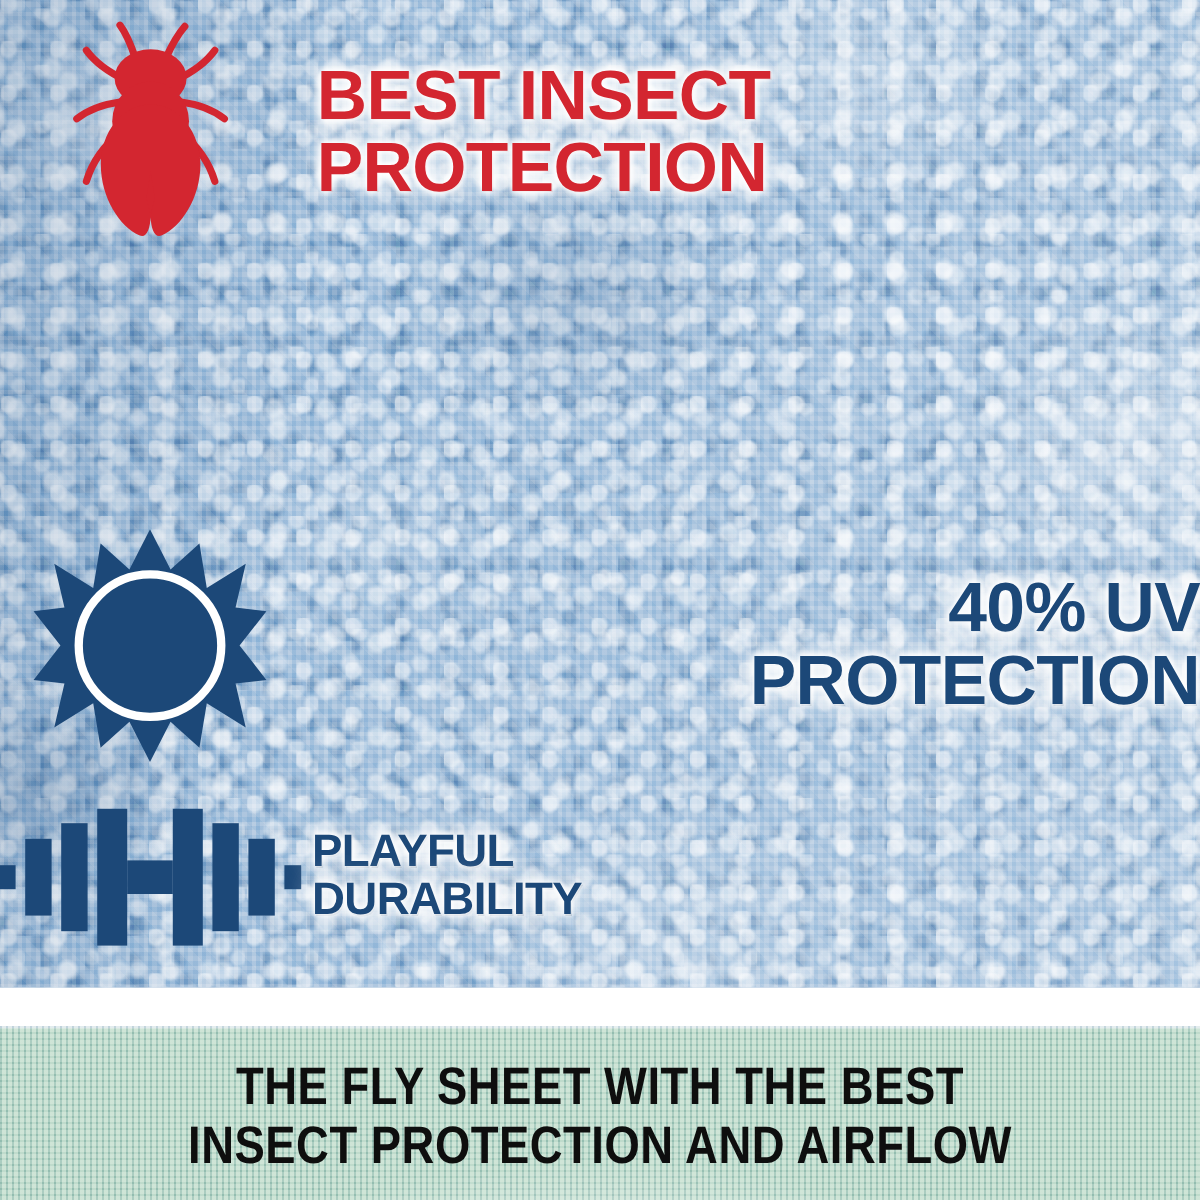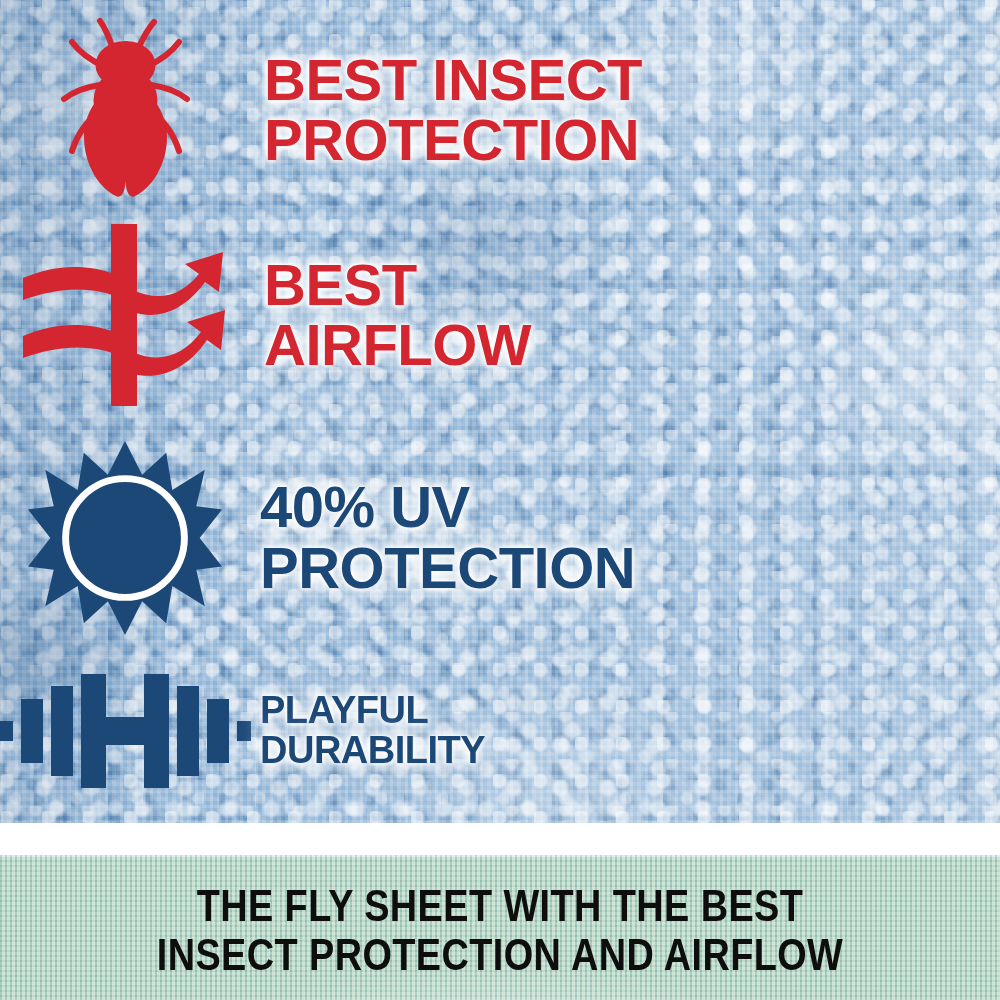--- a/index.html
+++ b/index.html
@@ -128,21 +128,21 @@
       0 0 18px rgba(255,255,255,.95), 0 0 26px rgba(255,255,255,.75),
       1px 1px 0 rgba(10,40,72,.3);
   }
 
   
   #row-insect   {left:0;  top:10px;  width:1000px;height:200px;}
   #row-airflow  {left:0;  top:215px; width:1000px;height:200px;}
   #row-uv       {left:0;  top:430px; width:1000px;height:215px;}
   #row-durable  {left:0;  top:648px; width:1000px;height:165px;}
 
-  #row-uv .label-cell{padding-left:10px;}
+  #row-uv .label-cell{padding-left:10px;text-align:right;}
   #row-durable .label-cell{padding-left:10px;}
   #row-durable .feat-label{font-size:38px;}
 
   svg{display:block;overflow:visible;}
 </style>
 </head>
 <body>
 
 <div id="stage">
 
@@ -191,46 +191,20 @@
             </g>
           </svg>
         </span>
       </div>
       <div class="label-cell">
         <p class="feat-label red">BEST INSECT
 PROTECTION</p>
       </div>
     </div>
 
-    <div class="row" id="row-airflow">
-      <div class="icon-cell">
-        <span>
-          <svg width="212" height="190" viewBox="0 0 212 190" aria-hidden="true">
-            <g fill="#d32630">
-
-              <rect x="92" y="4" width="26" height="182"></rect>
-
-              <path d="M4 58 C36 44 68 44 96 54 L96 76 C68 66 38 68 4 80 Z"></path>
-
-              <path d="M4 116 C36 102 68 102 96 112 L96 134 C68 124 38 126 4 138 Z"></path>
-
-              <path d="M114 70 C140 82 162 76 180 54 L166 44 L204 32 L200 72 L186 62
-                       C164 92 138 100 114 92 Z"></path>
-
-              <path d="M114 132 C140 144 164 136 182 112 L168 102 L206 90 L202 130 L188 120
-                       C166 152 138 160 114 154 Z"></path>
-            </g>
-          </svg>
-        </span>
-      </div>
-      <div class="label-cell">
-        <p class="feat-label red">BEST
-AIRFLOW</p>
-      </div>
-    </div>
 
     <div class="row" id="row-uv">
       <div class="icon-cell">
         <span>
           <svg width="198" height="198" viewBox="0 0 200 200" aria-hidden="true">
 
             <polygon fill="#1c4878" points="
               100,2
               117.3,36.0 141.6,14.0 147.8,51.5
               180.6,31.1 172.0,68.0 198.0,71.1

